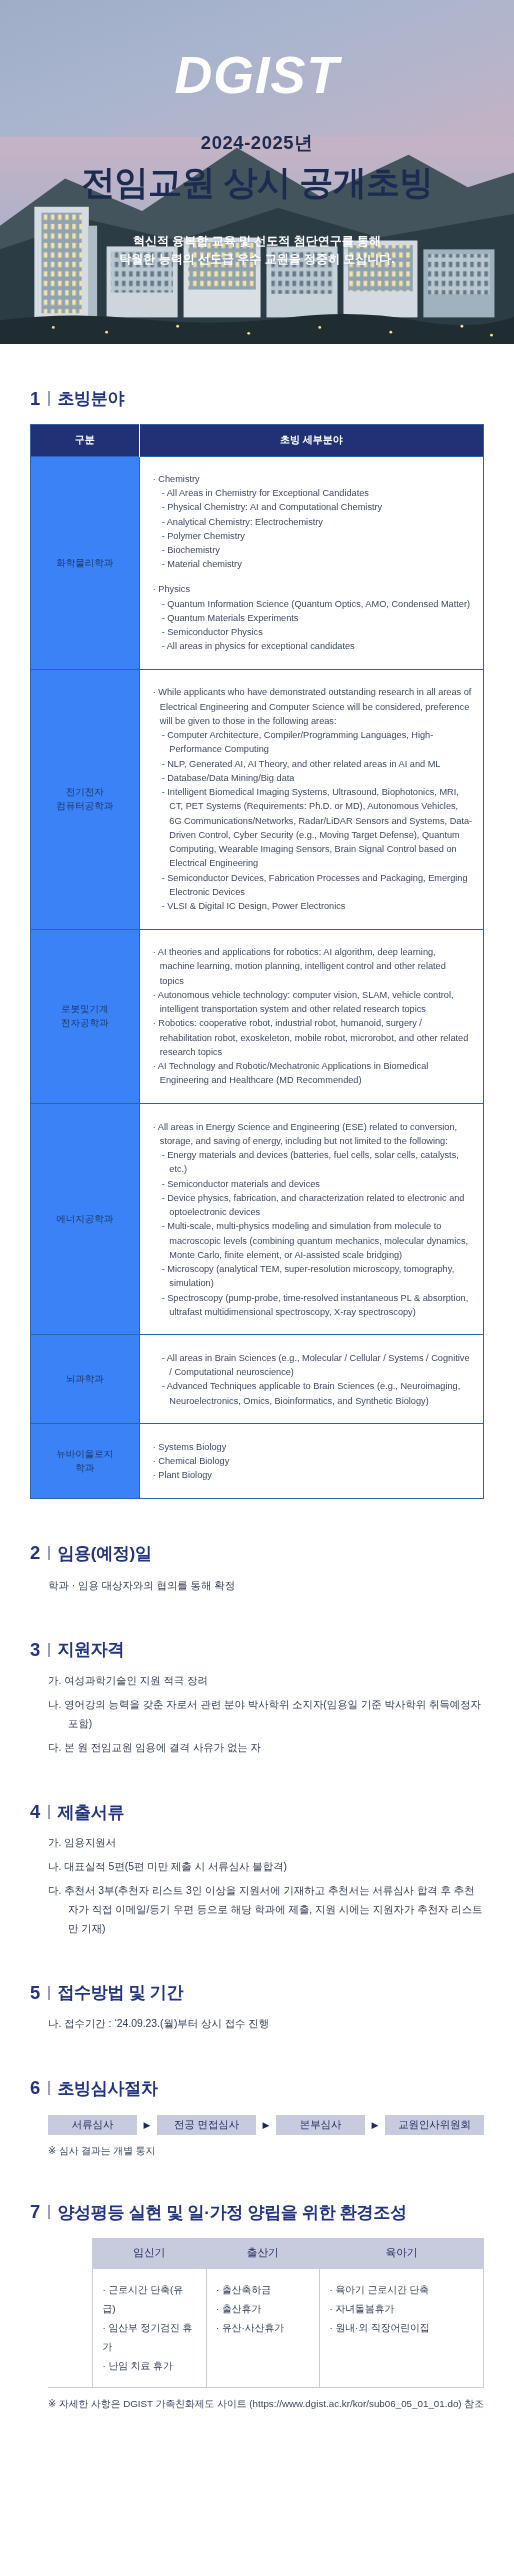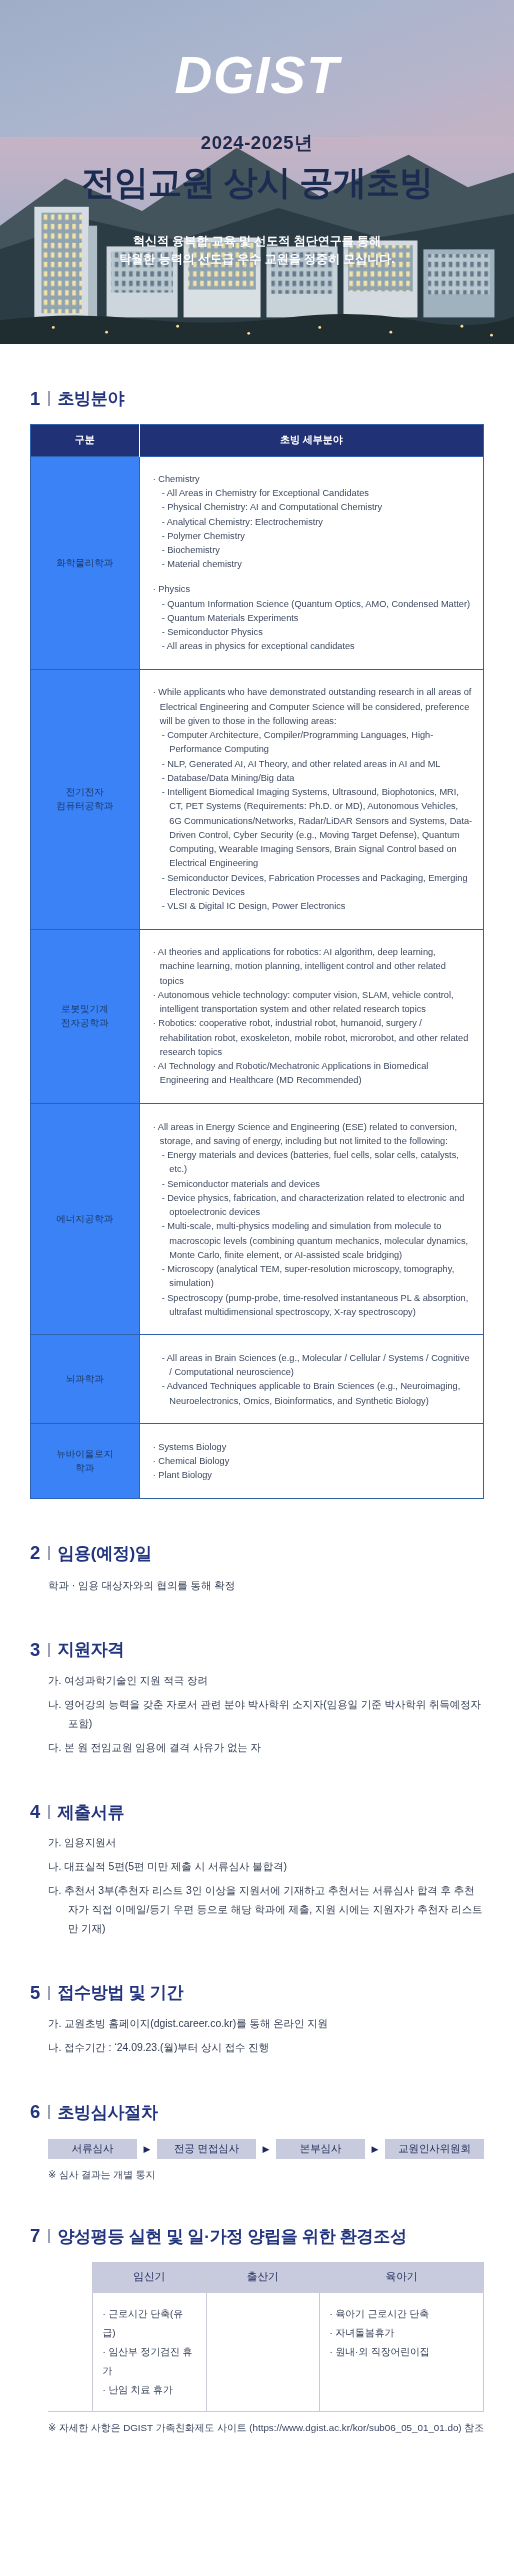--- a/index.html
+++ b/index.html
@@ -247,21 +247,20 @@
       </div>
   </div>
 
   <div class="section">
     <div class="sec-head">
       <span class="sec-num">5</span>
       <span class="sec-sep"></span>
       <span class="sec-title">접수방법 및 기간</span>
     </div>
     <div class="list">
-        <div class="item">가. 교원초빙 홈페이지(dgist.career.co.kr)를 통해 온라인 지원</div>
         <div class="item">나. 접수기간 : ‘24.09.23.(월)부터 상시 접수 진행</div>
       </div>
   </div>
 
   <div class="section">
     <div class="sec-head">
       <span class="sec-num">6</span>
       <span class="sec-sep"></span>
       <span class="sec-title">초빙심사절차</span>
     </div>
@@ -287,20 +286,25 @@
         <div class="bcol w1">
           <div class="bhead">임신기</div>
           <div class="bbody">
             <div class="bitem">· 근로시간 단축(유급)</div>
             <div class="bitem">· 임산부 정기검진 휴가</div>
             <div class="bitem">· 난임 치료 휴가</div>
           </div>
         </div>
         <div class="bcol w2">
           <div class="bhead">출산기</div>
+          <div class="bbody">
+            <div class="bitem">· 출산축하금</div>
+            <div class="bitem">· 출산휴가</div>
+            <div class="bitem">· 유산·사산휴가</div>
+          </div>
         </div>
         <div class="bcol w3">
           <div class="bhead">육아기</div>
           <div class="bbody">
             <div class="bitem">· 육아기 근로시간 단축</div>
             <div class="bitem">· 자녀돌봄휴가</div>
             <div class="bitem">· 원내·외 직장어린이집</div>
           </div>
         </div>
       </div>

